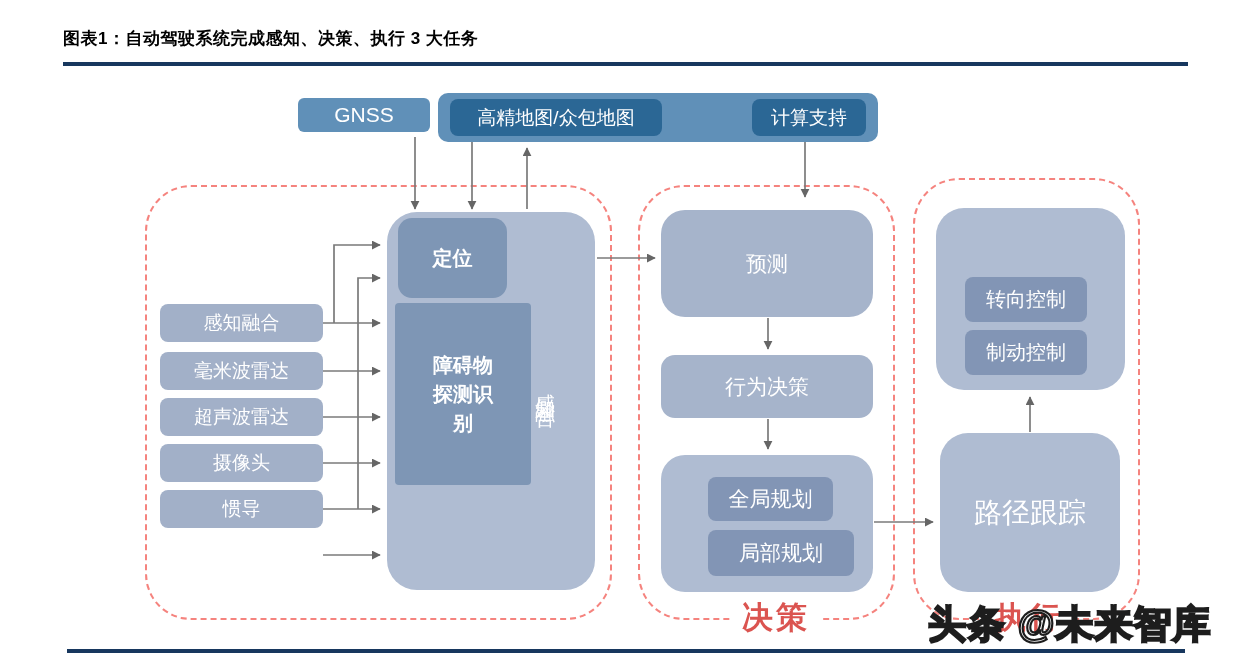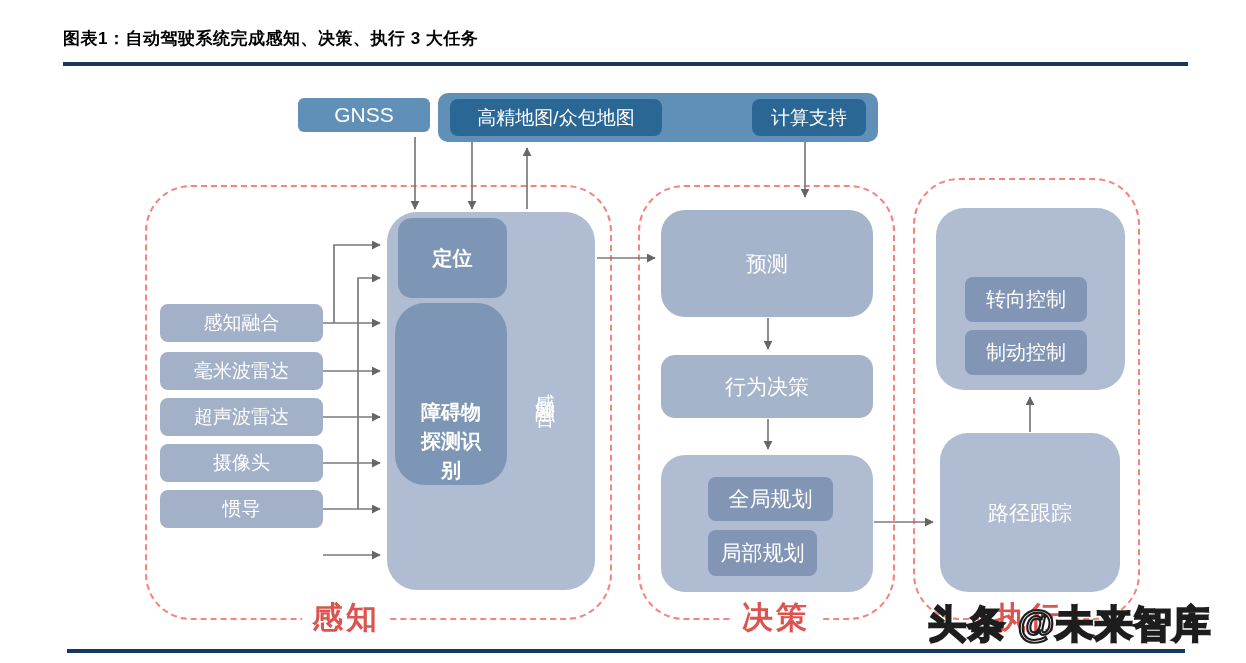--- a/index.html
+++ b/index.html
@@ -42,43 +42,43 @@
     background:#ffffff;padding:0 10px;letter-spacing:3px;}
   .lbl-perception{left:302px;top:597px;}
   .lbl-decision{left:732px;top:597px;}
   .lbl-execution{left:985px;top:597px;}
 
   
   .sensor{left:160px;width:163px;height:38px;background:var(--sensor);border-radius:8px;font-size:19px;}
   .fusion{left:387px;top:212px;width:208px;height:378px;background:var(--container);border-radius:30px;}
   .p-inner{background:var(--inner);font-size:20px;line-height:1.45;font-weight:bold;}
   .loc{left:398px;top:218px;width:109px;height:80px;border-radius:14px;}
-  .obstacle{left:395px;top:303px;width:112px;height:182px;border-radius:30px;align-items:flex-end;}
+  .obstacle{left:395px;top:303px;width:136px;height:182px;border-radius:4px;}
   .obstacle .wrap{width:66px;}
   .vstate{left:398px;top:498px;width:107px;height:85px;border-radius:14px;}
   .vstate .wrap{width:46px;}
   .fusion-label{left:524px;top:332px;width:44px;height:110px;color:#fff;font-size:20px;
     writing-mode:vertical-rl;text-orientation:upright;letter-spacing:5px;display:flex;
     align-items:center;justify-content:center;position:absolute;text-align:center;}
 
   
   .predict{left:661px;top:210px;width:212px;height:107px;background:var(--mid);border-radius:24px;font-size:21px;}
   .behavior{left:661px;top:355px;width:212px;height:63px;background:var(--mid);border-radius:14px;font-size:21px;}
   .planning{left:661px;top:455px;width:212px;height:137px;background:var(--container);border-radius:24px;}
   .plan-inner{background:var(--inner2);border-radius:8px;font-size:21px;}
   .gplan{left:708px;top:477px;width:125px;height:44px;}
-  .lplan{left:708px;top:530px;width:109px;height:46px;}
+  .lplan{left:708px;top:530px;width:146px;height:46px;}
 
   
   .control{left:936px;top:208px;width:189px;height:182px;background:var(--container);border-radius:28px;}
   .ctl-inner{background:var(--inner2);border-radius:8px;font-size:20px;}
   .drive{left:965px;top:225px;width:122px;height:45px;}
   .steer{left:965px;top:277px;width:122px;height:45px;}
   .brake{left:965px;top:330px;width:122px;height:45px;}
-  .path{left:940px;top:433px;width:180px;height:159px;background:var(--container);border-radius:28px;font-size:21px;}
+  .path{left:940px;top:433px;width:180px;height:159px;background:var(--container);border-radius:28px;font-size:28px;}
 
   
   svg.wires{position:absolute;left:0;top:0;width:1246px;height:663px;pointer-events:none;}
 
   
   .watermark{position:absolute;left:928px;top:599px;font-size:38px;font-weight:bold;
     color:#ffffff;-webkit-text-stroke:2.2px #1d1d1d;letter-spacing:1px;white-space:nowrap;}
 </style>
 </head>
 <body>
@@ -146,20 +146,19 @@
       <path d="M323,555 L380,555" marker-end="url(#arw)"></path>
 
       <path d="M597,258 L655,258" marker-end="url(#arw)"></path>
       <path d="M768,318 L768,349" marker-end="url(#arw)"></path>
       <path d="M768,419 L768,449" marker-end="url(#arw)"></path>
       <path d="M874,522 L933,522" marker-end="url(#arw)"></path>
       <path d="M1030,432 L1030,397" marker-end="url(#arw)"></path>
     </g>
   </svg>
 
-  <div class="sec-label lbl-perception">感知</div>
   <div class="sec-label lbl-decision">决策</div>
   <div class="sec-label lbl-execution">执行</div>
 
   <div class="watermark">头条 @未来智库</div>
 
   <div class="bottom-rule"></div>
 </div>
 
 </body></html>

